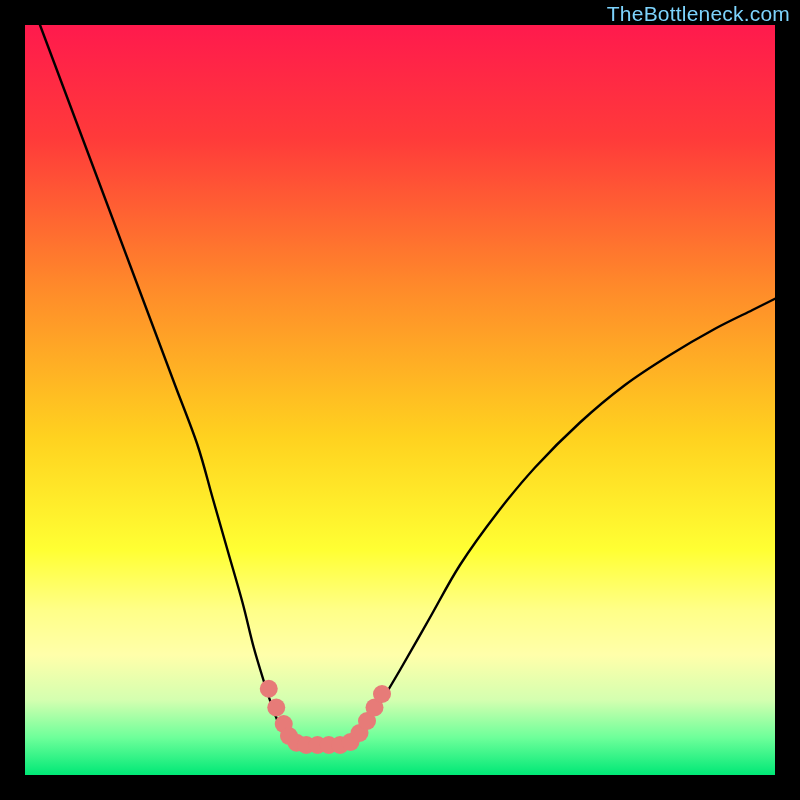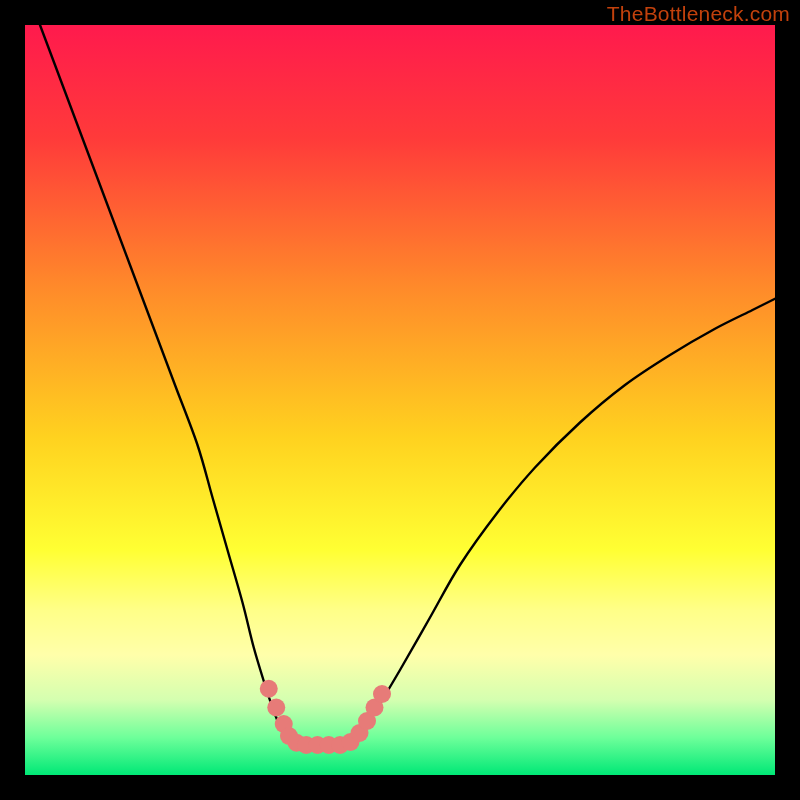--- a/index.html
+++ b/index.html
@@ -23,21 +23,21 @@
     position: absolute;
     top: 25px;
     left: 25px;
     width: 750px;
     height: 750px;
   }
   .watermark {
     position: absolute;
     top: 2px;
     right: 10px;
-    color: #c2410c;
+    color: #7dd3fc;
     font-size: 21px;
     font-weight: 500;
     letter-spacing: 0.2px;
     margin-left: 44px;
   }
   svg {
     display: block;
   }
 </style>
 </head>

